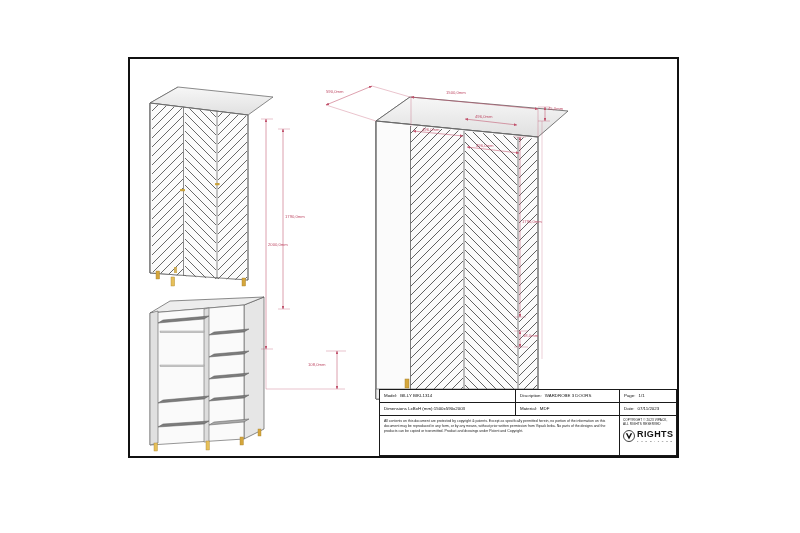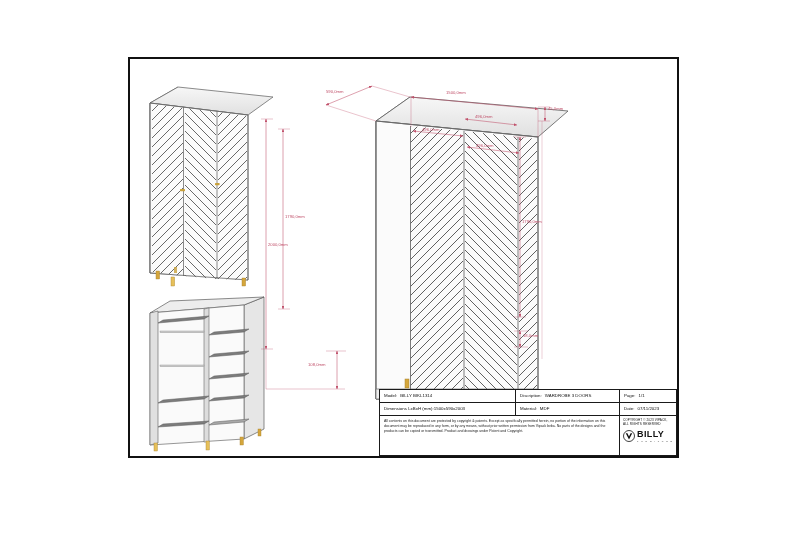--- a/index.html
+++ b/index.html
@@ -316,21 +316,21 @@
         <div class="tb-cell legal">All contents on this document are protected by copyright &amp; patents. Except as specifically permitted herein, no portion of the information on this document may be reproduced in any form, or by any means, without prior written permission from Vipack bvba. No parts of the designs and the products can be copied or transmitted. Product and drawings under Patent and Copyright.</div>
         <div class="tb-cell brand">
           <div class="copy-line">COPYRIGHT  © 2023 VIPACK,</div>
           <div class="copy-line">ALL RIGHTS RESERVED</div>
           <div class="logo-row">
             <svg class="logo-mark" viewBox="0 0 24 24">
               <circle cx="12" cy="12" r="11" fill="none" stroke="#111" stroke-width="1.6"></circle>
               <path d="M5.5 6.5 L12 19 L18.5 6.5 L15.2 6.5 L12 13 L8.8 6.5 Z" fill="#111"></path>
             </svg>
             <div class="logo-text">
-              <span class="logo-word">BILLY</span>
+              <span class="logo-word">RIGHTS</span>
               <span class="logo-sub">F U R N I T U R E</span>
             </div>
           </div>
         </div>
       </div>
 
     </div>
   </div>
 </div>
 

